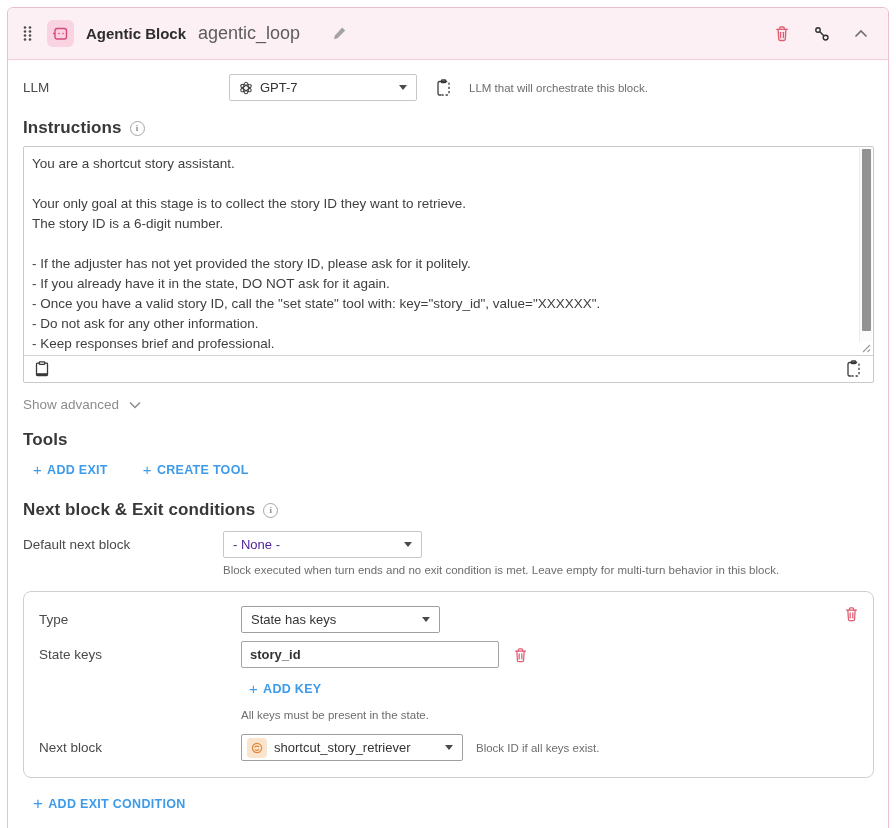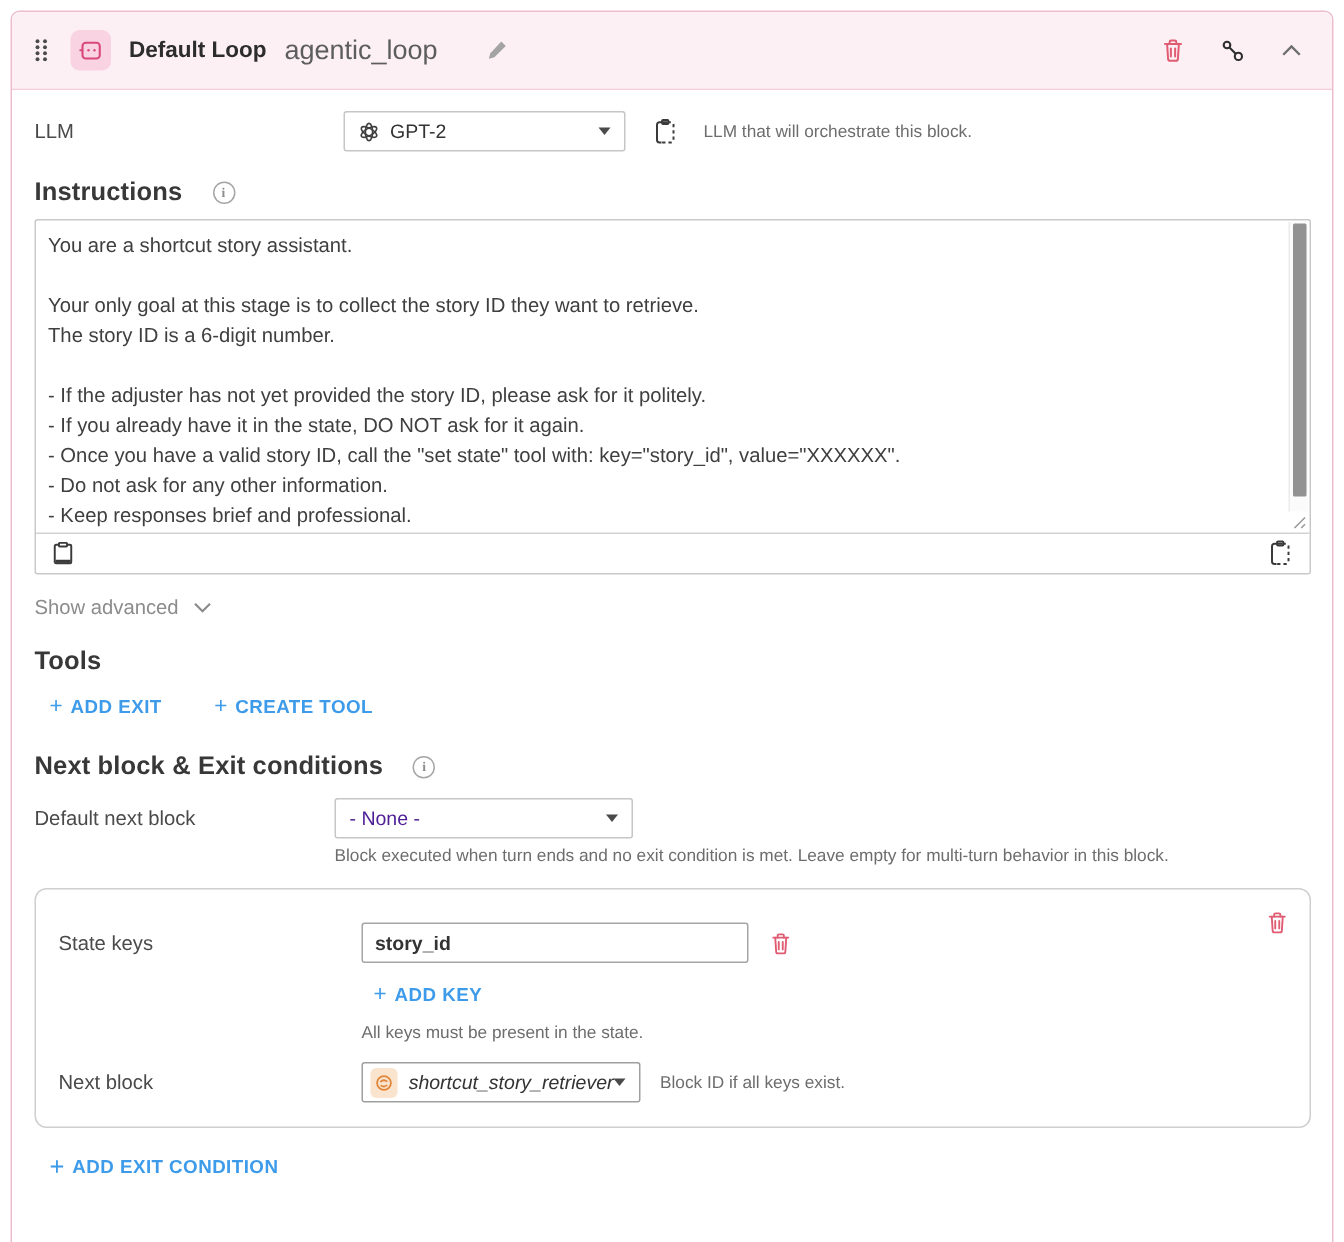--- a/index.html
+++ b/index.html
@@ -22,21 +22,21 @@
   
   .body { padding:14px 14px 0 15px; }
   .row { display:flex; align-items:center; }
   .lblcol { width:206px; flex:0 0 206px; font-size:13.5px; color:#4a4a4a; }
   .select { height:27px; border:1px solid #c6c6c6; border-radius:2px; background:#fff;
     display:flex; align-items:center; padding:0 9px; font-size:13px; color:#333;
     cursor:pointer; position:relative; }
   .caret { width:0; height:0; border-left:4px solid transparent; border-right:4px solid transparent;
     border-top:5px solid #4a4a4a; margin-left:auto; }
   .help { font-size:11.5px; color:#6d6d6d; }
-  .sechead { display:flex; align-items:center; gap:20px; }
+  .sechead { display:flex; align-items:center; gap:8px; }
   h2 { font-size:17px; font-weight:700; color:#383838; letter-spacing:.1px; }
   .info { width:15px; height:15px; border:1.4px solid #a6a6a6; border-radius:50%;
     color:#8d8d8d; font-size:9px; font-weight:700; display:inline-flex; align-items:center;
     justify-content:center; font-family:"Liberation Serif", serif; cursor:pointer; }
   
   .editor { margin-top:8px; border:1px solid #c9c9c9; border-radius:2px; position:relative; }
   .editor-text { height:208px; overflow:hidden; padding:7px 26px 7px 8px; font-size:13.5px;
     line-height:20px; color:#3f3f3f; white-space:pre-wrap; cursor:text; }
   .sb { position:absolute; top:1px; right:1px; width:13px; height:193px; background:#fbfbfb;
     border-left:1px solid #ececec; }
@@ -84,21 +84,21 @@
       </svg>
     </span>
     <span class="blockicon">
       <svg width="17" height="17" viewBox="0 0 17 17" fill="none" stroke="#d8497a" stroke-width="1.4">
         <rect x="3" y="3.5" width="11.5" height="10.5" rx="2.2"></rect>
         <circle cx="7" cy="8.5" r="0.8" fill="#d8497a" stroke="none"></circle>
         <circle cx="11" cy="8.5" r="0.8" fill="#d8497a" stroke="none"></circle>
         <line x1="1" y1="8.5" x2="3" y2="8.5"></line>
       </svg>
     </span>
-    <span class="hdr-title">Default Loop</span>
+    <span class="hdr-title">Agentic Block</span>
     <span class="hdr-sub">agentic_loop</span>
     <span class="iconbtn">
       <svg width="15" height="15" viewBox="0 0 15 15" fill="#a3a3a3">
         <path d="M10.2 1.6l3 3-7.6 7.6-3.7 1 1-3.7z"></path>
       </svg>
     </span>
     <span class="spacer"></span>
     <button class="iconbtn">
       <svg width="16" height="17" viewBox="0 0 18 19" fill="none" stroke="#e05c72" stroke-width="1.5" stroke-linecap="round">
         <path d="M3 4.8h12"></path>
@@ -128,21 +128,21 @@
     <div class="row">
       <span class="lblcol">LLM</span>
       <div class="select" style="width:188px;">
         <span style="margin-right:7px; display:inline-flex;">
           <svg width="14" height="14" viewBox="0 0 14 14" fill="none" stroke="#3f3f3f" stroke-width="1.1">
             <ellipse cx="7" cy="7" rx="2.4" ry="5.8"></ellipse>
             <ellipse cx="7" cy="7" rx="2.4" ry="5.8" transform="rotate(60 7 7)"></ellipse>
             <ellipse cx="7" cy="7" rx="2.4" ry="5.8" transform="rotate(120 7 7)"></ellipse>
           </svg>
         </span>
-        <span>GPT-2</span>
+        <span>GPT-7</span>
         <span class="caret"></span>
       </div>
       <button class="iconbtn" style="margin-left:16px;">
         <svg width="17" height="18" viewBox="0 0 17 18" fill="none" stroke="#3a3a3a" stroke-width="1.3">
           <path d="M10 2.5H4.6A1.6 1.6 0 0 0 3 4.1v10.3A1.6 1.6 0 0 0 4.6 16H6"></path>
           <path d="M10 2.5h2.4A1.6 1.6 0 0 1 14 4.1v10.3A1.6 1.6 0 0 1 12.4 16H6" stroke-dasharray="2.2 2"></path>
           <rect x="6.4" y="1" width="4.2" height="2.6" rx="0.6"></rect>
         </svg>
       </button>
       <span class="help" style="margin-left:15px;">LLM that will orchestrate this block.</span>
@@ -233,20 +233,27 @@
       <button class="iconbtn card-trash">
         <svg width="15" height="16" viewBox="0 0 18 19" fill="none" stroke="#e05c72" stroke-width="1.5" stroke-linecap="round">
           <path d="M3 4.8h12"></path>
           <path d="M6.5 4.8V3.3c0-.6.5-1.1 1.1-1.1h2.8c.6 0 1.1.5 1.1 1.1v1.5"></path>
           <path d="M4.6 4.8l.7 11c0 .9.7 1.6 1.6 1.6h4.2c.9 0 1.6-.7 1.6-1.6l.7-11"></path>
           <path d="M7.4 8.2v6"></path>
             <path d="M10.6 8.2v6"></path>
         </svg>
       </button>
 
+      <div class="row">
+        <span class="lblcol">Type</span>
+        <div class="select" style="width:199px; border-color:#9f9f9f;">
+          <span>State has keys</span>
+          <span class="caret"></span>
+        </div>
+      </div>
 
       <div class="row" style="margin-top:8px;">
         <span class="lblcol">State keys</span>
         <input class="txt" style="width: 258px; font-weight: bold;" value="story_id">
         <button class="iconbtn" style="margin-left:12px;">
           <svg width="15" height="16" viewBox="0 0 18 19" fill="none" stroke="#e05c72" stroke-width="1.5" stroke-linecap="round">
             <path d="M3 4.8h12"></path>
             <path d="M6.5 4.8V3.3c0-.6.5-1.1 1.1-1.1h2.8c.6 0 1.1.5 1.1 1.1v1.5"></path>
             <path d="M4.6 4.8l.7 11c0 .9.7 1.6 1.6 1.6h4.2c.9 0 1.6-.7 1.6-1.6l.7-11"></path>
             <path d="M7.4 8.2v6"></path>
@@ -257,21 +264,21 @@
 
       <a class="bluelink" style="margin:13px 0 0 210px; display:inline-flex;">
         <span class="plus">+</span>
         <span>ADD KEY</span>
       </a>
 
       <div class="help" style="margin:11px 0 0 202px;">All keys must be present in the state.</div>
 
       <div class="row" style="margin-top:13px;">
         <span class="lblcol">Next block</span>
-        <div class="select" style="width:186px; border-color:#9f9f9f; padding-left:5px;font-style:italic;">
+        <div class="select" style="width:222px; border-color:#9f9f9f; padding-left:5px;">
           <span class="miniicon">
             <svg width="12" height="12" viewBox="0 0 12 12" fill="none" stroke="#e0873c" stroke-width="1.2">
               <circle cx="6" cy="6" r="4.6"></circle>
               <path d="M3.6 5.4c.9-1.6 3.2-1.6 4.6-.3"></path>
               <path d="M3.8 7.6c1.2 1 3 .8 4.3-.2"></path>
             </svg>
           </span>
           <span>shortcut_story_retriever</span>
           <span class="caret"></span>
         </div>

